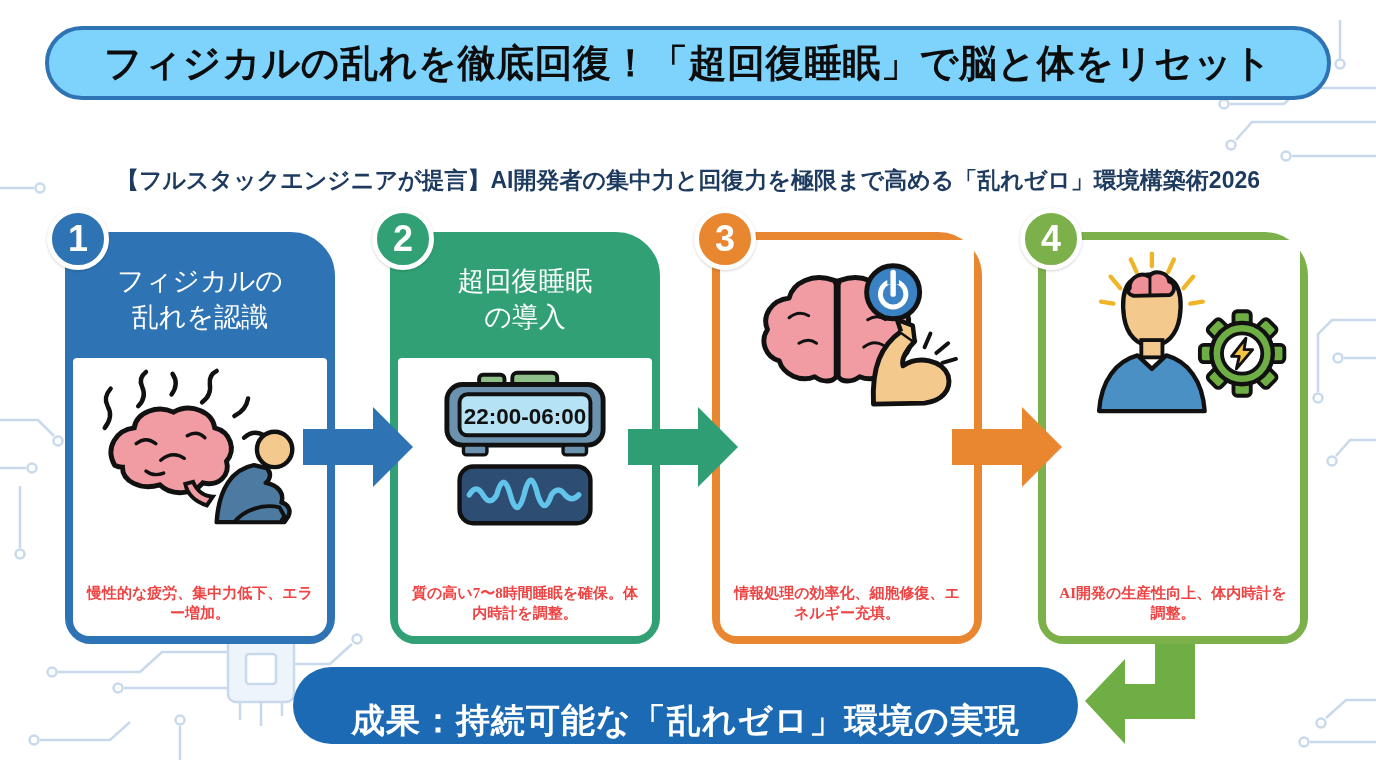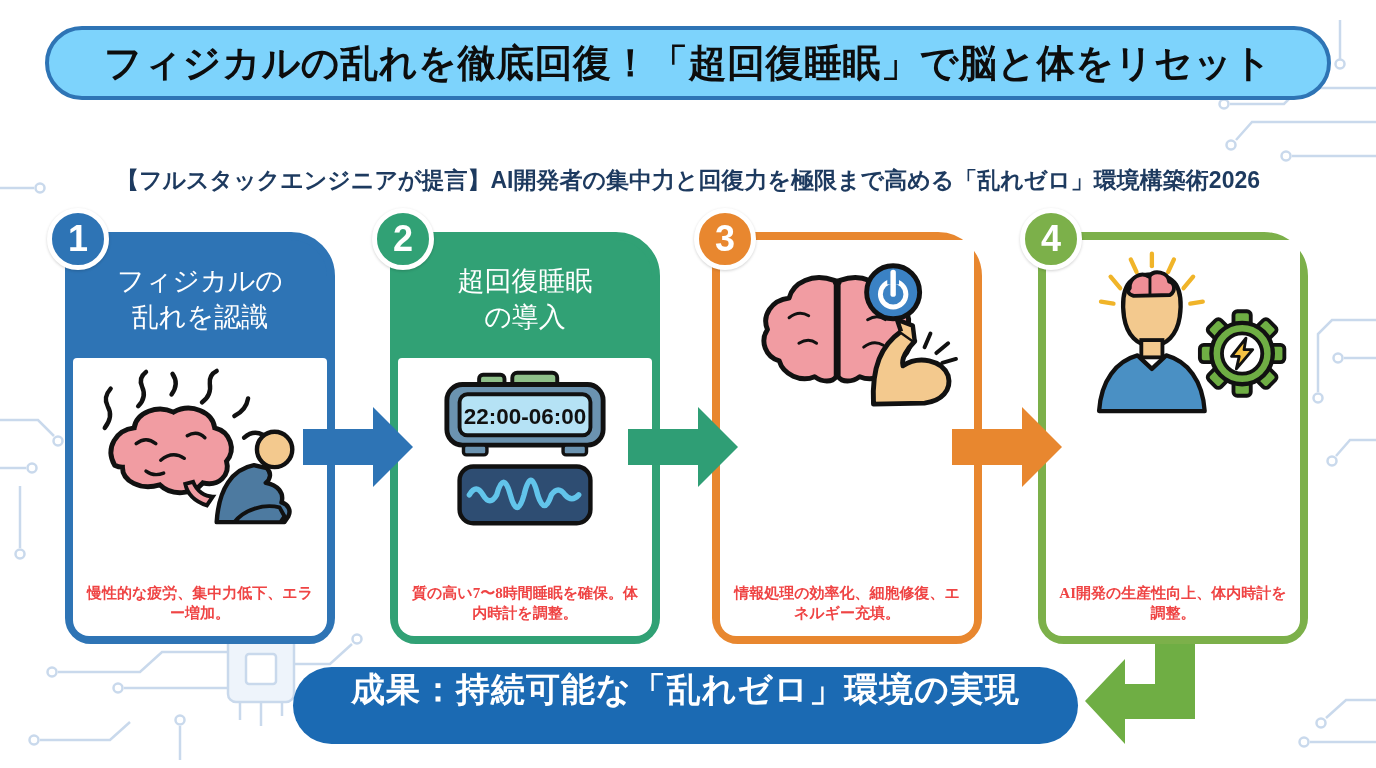--- a/index.html
+++ b/index.html
@@ -60,21 +60,21 @@
   }
 
   .conn-arrow { position:absolute; top:405px; width:112px; height:84px; z-index:3; }
   .conn-1 { left:303px; }
   .conn-2 { left:628px; }
   .conn-3 { left:952px; }
 
   .result-banner {
     position:absolute; left:293px; top:667px; width:785px; height:77px;
     background:var(--c); border-radius:40px; z-index:3;
-    display:flex; align-items:flex-start; justify-content:center;
+    display:flex; align-items:flex-end; justify-content:center;
   }
   .result-banner span { color:#ffffff; font-size:34px; font-weight:800; letter-spacing:1px; }
 
   .final-arrow { position:absolute; left:1080px; top:644px; width:230px; height:120px; z-index:4; }
 
   svg text { font-family:"Liberation Sans","DejaVu Sans",sans-serif; }
 </style>
 </head>
 <body>
 

